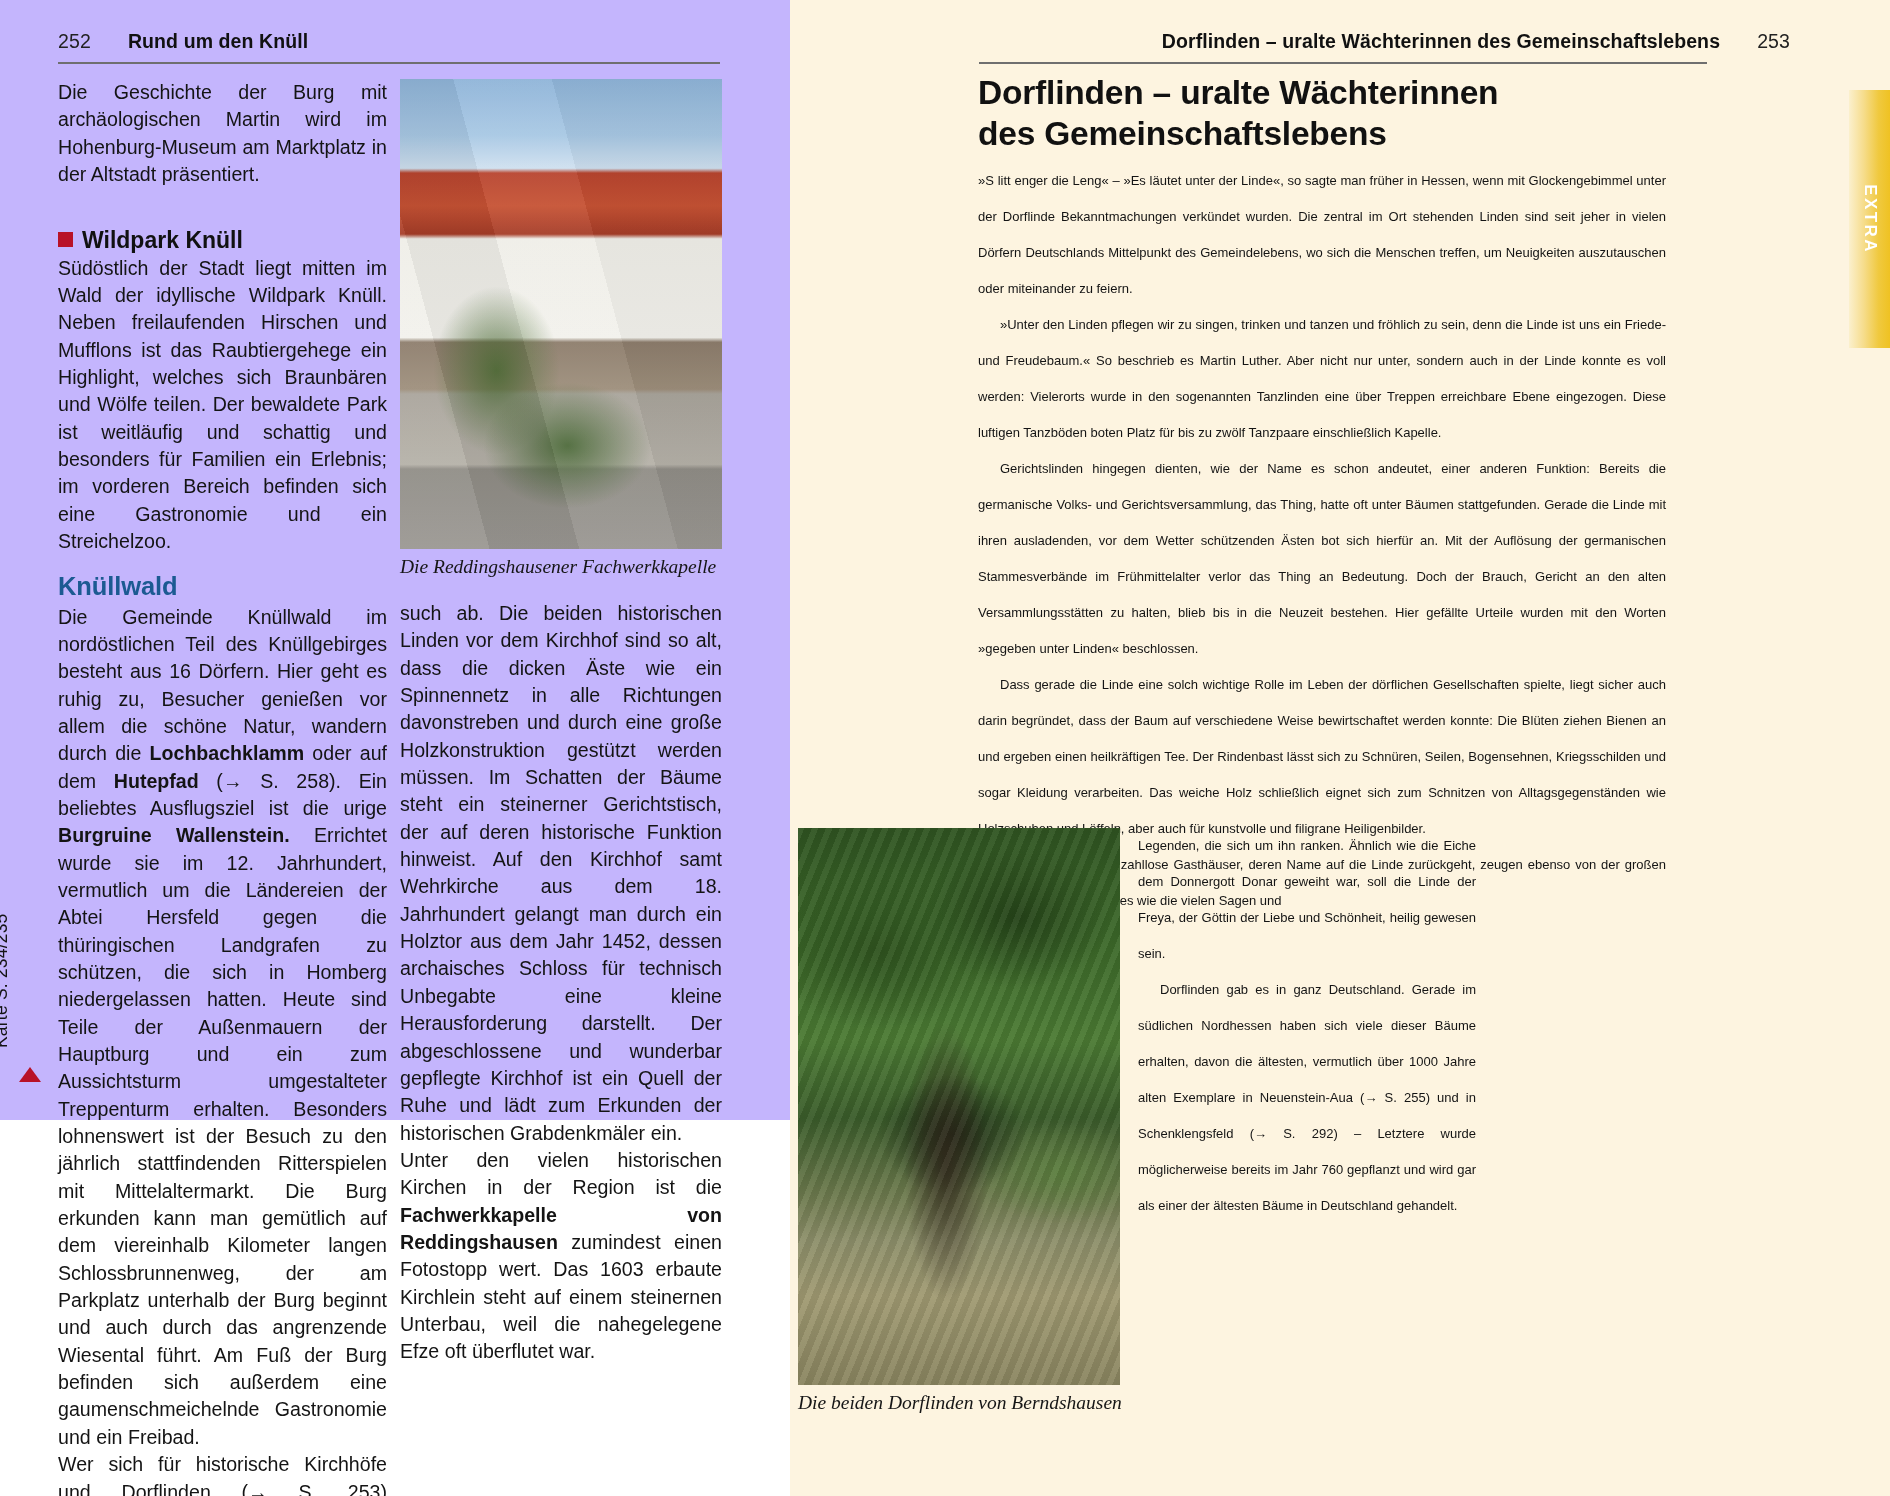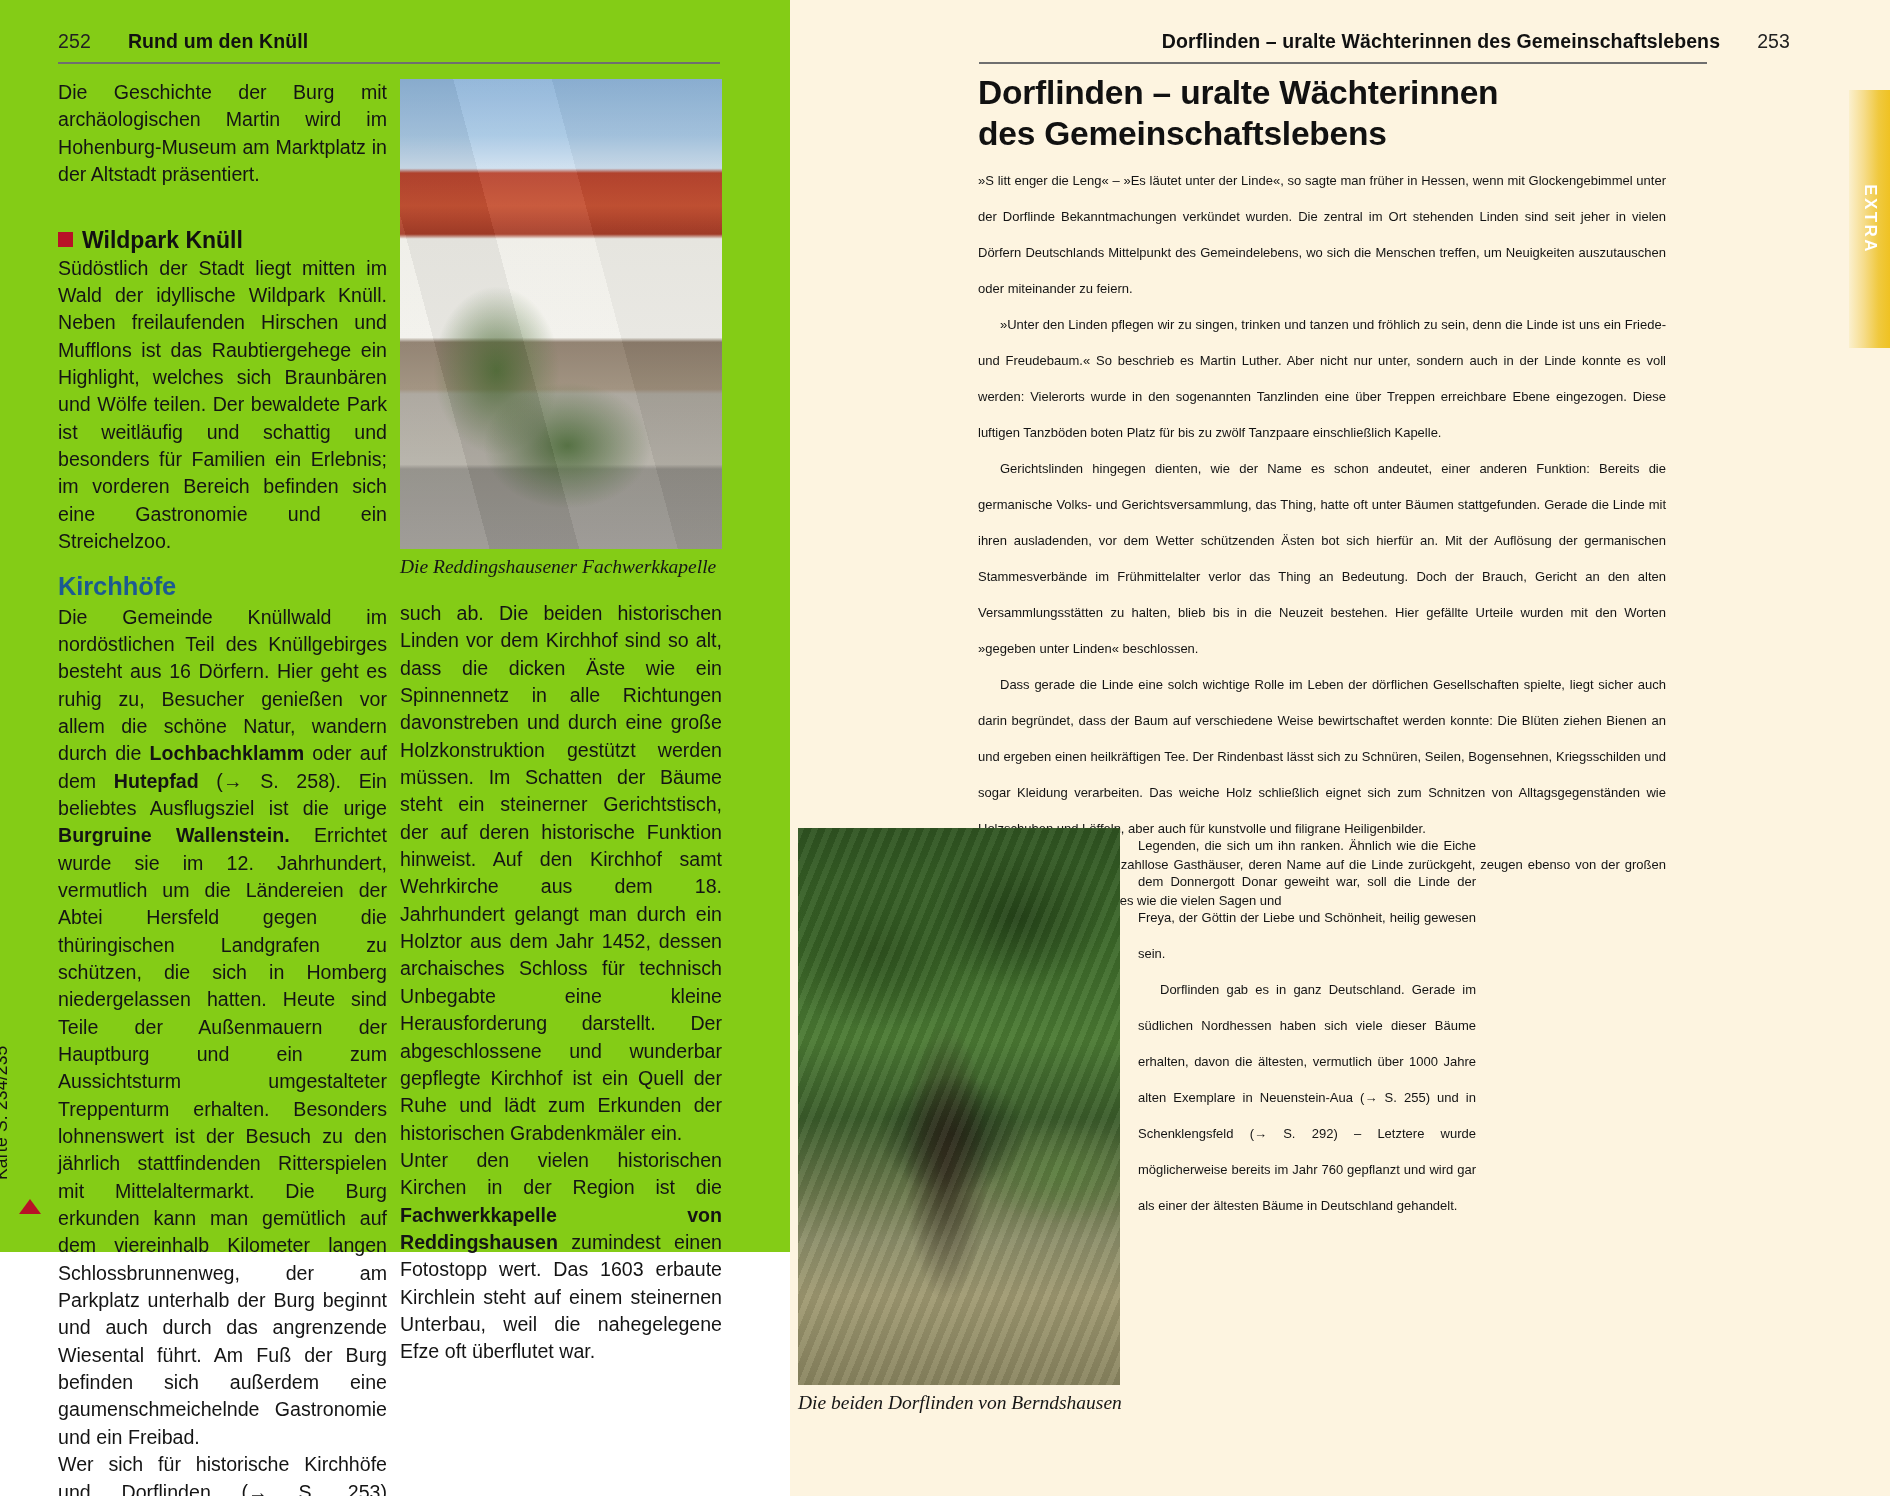--- a/index.html
+++ b/index.html
@@ -7,22 +7,22 @@
     width: 1890px; height: 1496px;
     background: #ffffff;
     font-family: "Liberation Sans", sans-serif;
     overflow: hidden;
   }
   .spread { position: relative; width: 1890px; height: 1496px; display: flex; }
 
   
   .page-left {
     position: relative;
-    width: 790px; height: 1252px;
-    background: #84cc16;
+    width: 790px; height: 1120px;
+    background: #c4b5fd;
     flex: 0 0 790px;
   }
   .page-right {
     position: relative;
     width: 1100px; height: 1496px;
     background: #fdf4e0;
     flex: 0 0 1100px;
   }
 
   
@@ -209,21 +209,21 @@
     </div>
     <div class="rule" style="left:58px; top:62px; width:662px;"></div>
 
     <div class="col" style="left:58px; top:79px; width:329px;">
       <p>Die Geschichte der Burg mit archäologischen Martin wird im Hohenburg-Museum am Marktplatz in der Altstadt präsentiert.</p>
       <div class="gap"></div>
       <div class="subhead">
         <span class="sub-marker"></span><span>Wildpark Knüll</span>
       </div>
       <p>Südöstlich der Stadt liegt mitten im Wald der idyllische Wildpark Knüll. Neben freilaufenden Hirschen und Mufflons ist das Raubtiergehege ein Highlight, welches sich Braunbären und Wölfe teilen. Der bewaldete Park ist weitläufig und schattig und besonders für Familien ein Erlebnis; im vorderen Bereich befinden sich eine Gastronomie und ein Streichelzoo.</p>
-      <div class="bluehead">Kirchhöfe</div>
+      <div class="bluehead">Knüllwald</div>
       <p><span>Die Gemeinde Knüllwald im nordöstlichen Teil des Knüllgebirges besteht aus 16 Dörfern. Hier geht es ruhig zu, Besucher genießen vor allem die schöne Natur, wandern durch die </span><b>Lochbachklamm</b><span> oder auf dem </span><b>Hutepfad</b><span> (→ S. 258). Ein beliebtes Ausflugsziel ist die urige </span><b>Burgruine Wallenstein.</b><span> Errichtet wurde sie im 12. Jahrhundert, vermutlich um die Ländereien der Abtei Hersfeld gegen die thüringischen Landgrafen zu schützen, die sich in Homberg niedergelassen hatten. Heute sind Teile der Außenmauern der Hauptburg und ein zum Aussichtsturm umgestalteter Treppenturm erhalten. Besonders lohnenswert ist der Besuch zu den jährlich stattfindenden Ritterspielen mit Mittelaltermarkt. Die Burg erkunden kann man gemütlich auf dem viereinhalb Kilometer langen Schlossbrunnenweg, der am Parkplatz unterhalb der Burg beginnt und auch durch das angrenzende Wiesental führt. Am Fuß der Burg befinden sich außerdem eine gaumenschmeichelnde Gastronomie und ein Freibad.</span></p>
       <p><span>Wer sich für historische Kirchhöfe und Dorflinden (→ S. 253) interessiert, stattet dem Dorf </span></p>
     </div>
 
     <div class="photo img-chapel" style="left:400px; top:79px; width:322px; height:470px;"></div>
     <div class="caption" style="left:400px; top:556px;">Die Reddingshausener Fachwerkkapelle</div>
 
     <div class="col" style="left:400px; top:600px; width:322px;">
       <p>such ab. Die beiden historischen Linden vor dem Kirchhof sind so alt, dass die dicken Äste wie ein Spinnennetz in alle Richtungen davonstreben und durch eine große Holzkonstruktion gestützt werden müssen. Im Schatten der Bäume steht ein steinerner Gerichtstisch, der auf deren historische Funktion hinweist. Auf den Kirchhof samt Wehrkirche aus dem 18. Jahrhundert gelangt man durch ein Holztor aus dem Jahr 1452, dessen archaisches Schloss für technisch Unbegabte eine kleine Herausforderung darstellt. Der abgeschlossene und wunderbar gepflegte Kirchhof ist ein Quell der Ruhe und lädt zum Erkunden der historischen Grabdenkmäler ein.</p>
       <p><span>Unter den vielen historischen Kirchen in der Region ist die </span><b>Fachwerkkapelle von Reddingshausen</b><span> zumindest einen Fotostopp wert. Das 1603 erbaute Kirchlein steht auf einem steinernen Unterbau, weil die nahegelegene Efze oft überflutet war.</span></p>

